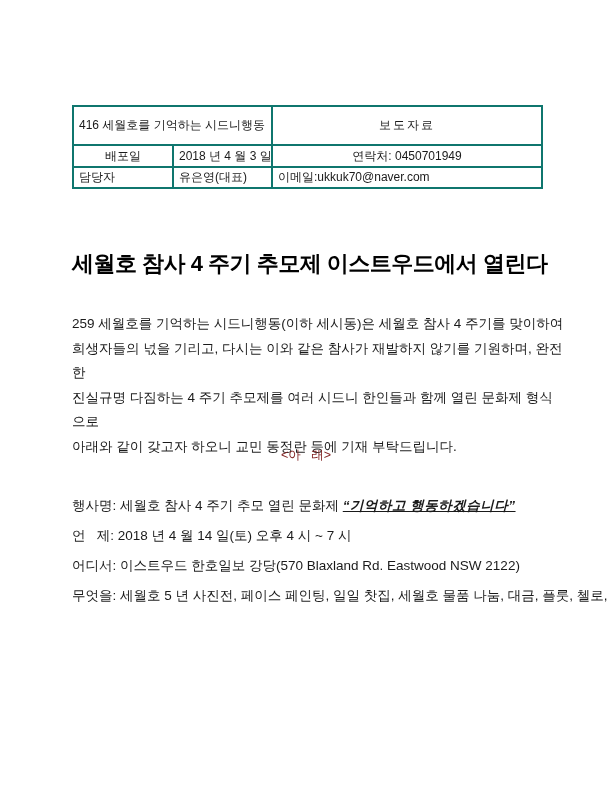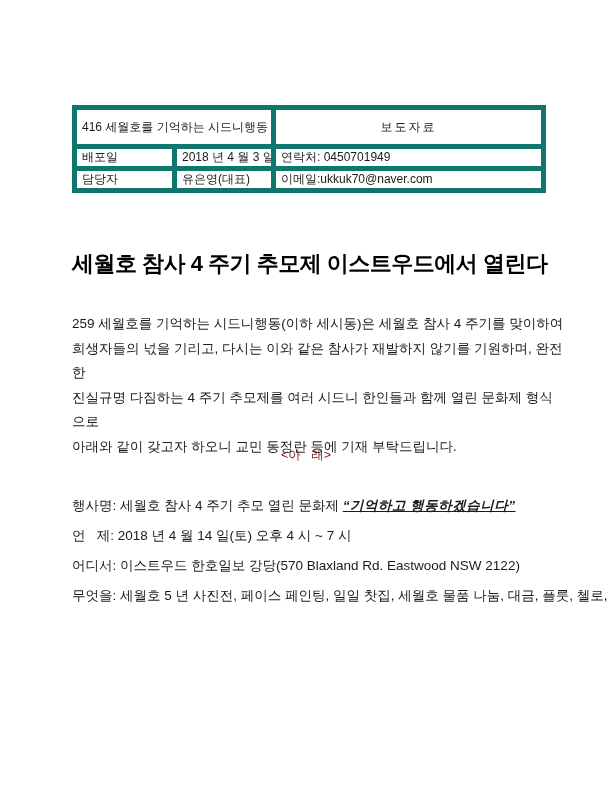--- a/index.html
+++ b/index.html
@@ -20,37 +20,37 @@
   table.header-table {
     position: absolute;
     top: 105px;
     left: 72px;
     width: 469px;
     border-collapse: collapse;
     table-layout: fixed;
   }
   table.header-table { border: 2px solid #808080; }
   table.header-table td {
-    border: 5px solid #0f766e;
+    border: 2px solid #0f766e;
     vertical-align: middle;
     padding: 1px 5px;
     font-size: 12px;
     line-height: 1.25;
     color: #1a1a1a;
     overflow: hidden;
     white-space: nowrap;
   }
   td.org-cell   { height: 39px; }
   td.doctype-cell {
     height: 39px;
     text-align: center;
     font-size: 21px;
     letter-spacing: 2px;
   }
-  tr.meta-row-1 td { height: 22px; }
+  tr.meta-row-1 td { height: 22px; text-align: center; }
   tr.meta-row-2 td { height: 21px; }
 
   
   .headline {
     position: absolute;
     top: 250px;
     left: 72px;
     width: 485px;
     font-size: 22px;
     font-weight: bold;

